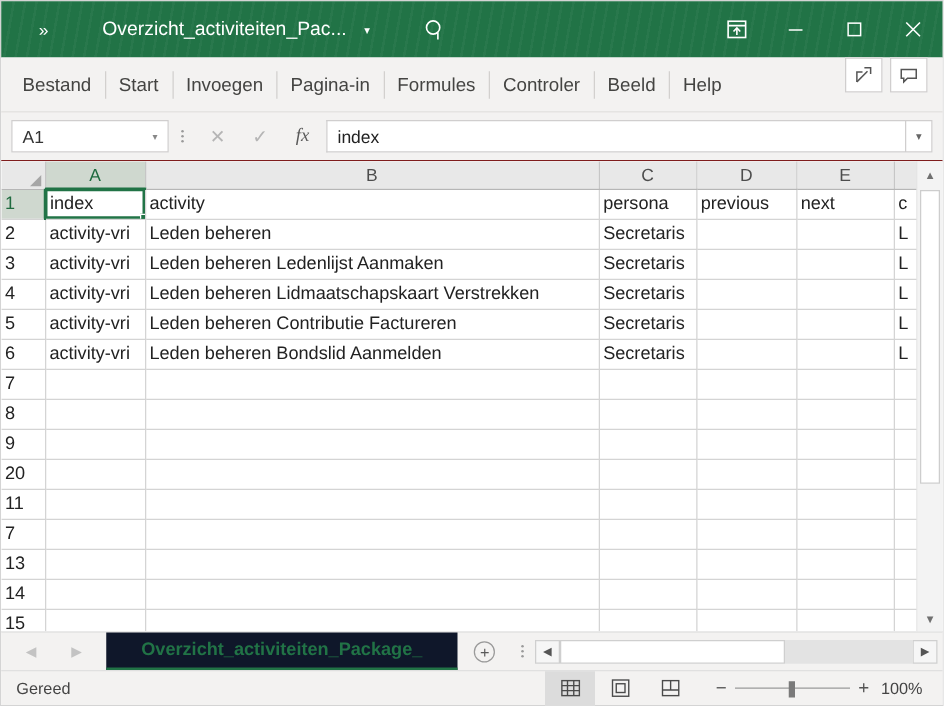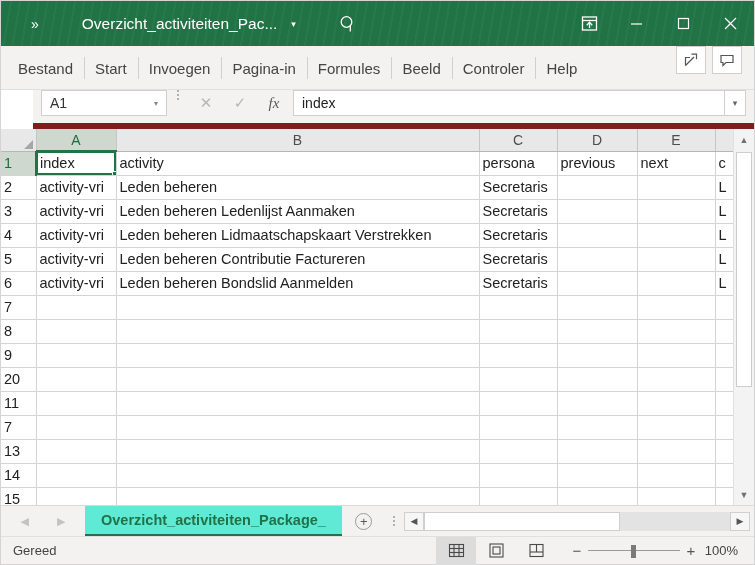--- a/index.html
+++ b/index.html
@@ -91,25 +91,24 @@
     width: 30px; height: 28px;
     border: 1px solid #d0cece;
     background: #ffffff;
     display: flex; align-items: center; justify-content: center;
   }
 
   
   .formulabar {
     height: 39px;
     background: #f3f2f1;
-    display: flex; align-items: flex-start;
+    display: flex; align-items: center;
     flex: 0 0 39px;
     padding: 0 8px;
-    border-bottom: 6px solid #7f1d1d;
-    margin-left: 32px;
+    border-bottom: 1px solid #7f1d1d;
   }
   .namebox {
     width: 126px; height: 26px;
     background: #ffffff;
     border: 1px solid #d0cece;
     display: flex; align-items: center;
     padding: 0 8px;
     font-size: 14px; color: #333;
   }
   .namebox-caret {
@@ -278,23 +277,23 @@
     flex: 0 0 31px;
     border-top: 1px solid #d9d9d9;
   }
   .tab-navs {
     width: 84px; display: flex;
     align-items: center; justify-content: center;
     gap: 28px;
     color: #c3c3c3; font-size: 11px;
   }
   .sheet-tab {
-    background: #5eead4;
-    display: flex; align-items: center;
-    padding: 0 16px;
+    background: #0f172a;
+    display: flex; align-items: center;
+    padding: 0 28px;
     font-size: 14.5px;
     font-weight: bold;
     color: #217346;
     border-bottom: 2px solid #217346;
     white-space: nowrap;
   }
   .tab-plus {
     width: 44px;
     display: flex; align-items: center; justify-content: center;
   }
@@ -426,22 +425,22 @@
       </div>
     </div>
   </div>
 
   <div class="ribbon">
     <div class="rtab">Bestand</div>
     <div class="rtab">Start</div>
     <div class="rtab">Invoegen</div>
     <div class="rtab">Pagina-in</div>
     <div class="rtab">Formules</div>
+    <div class="rtab">Controler</div>
     <div class="rtab">Beeld</div>
-    <div class="rtab">Controler</div>
     <div class="rtab">Help</div>
 
     <div class="ribbon-right">
       <div class="rbtn-box">
         <span>
           <svg width="16" height="16" viewBox="0 0 16 16">
             <path d="M2.5 13.5 V5.5 H7" fill="none" stroke="#555" stroke-width="1.2"></path>
             <path d="M2.5 13.5 L11 5" fill="none" stroke="#555" stroke-width="1.2"></path>
             <path d="M8.5 2.2 H13.5 V7.2" fill="none" stroke="#555" stroke-width="1.2"></path>
           </svg>

